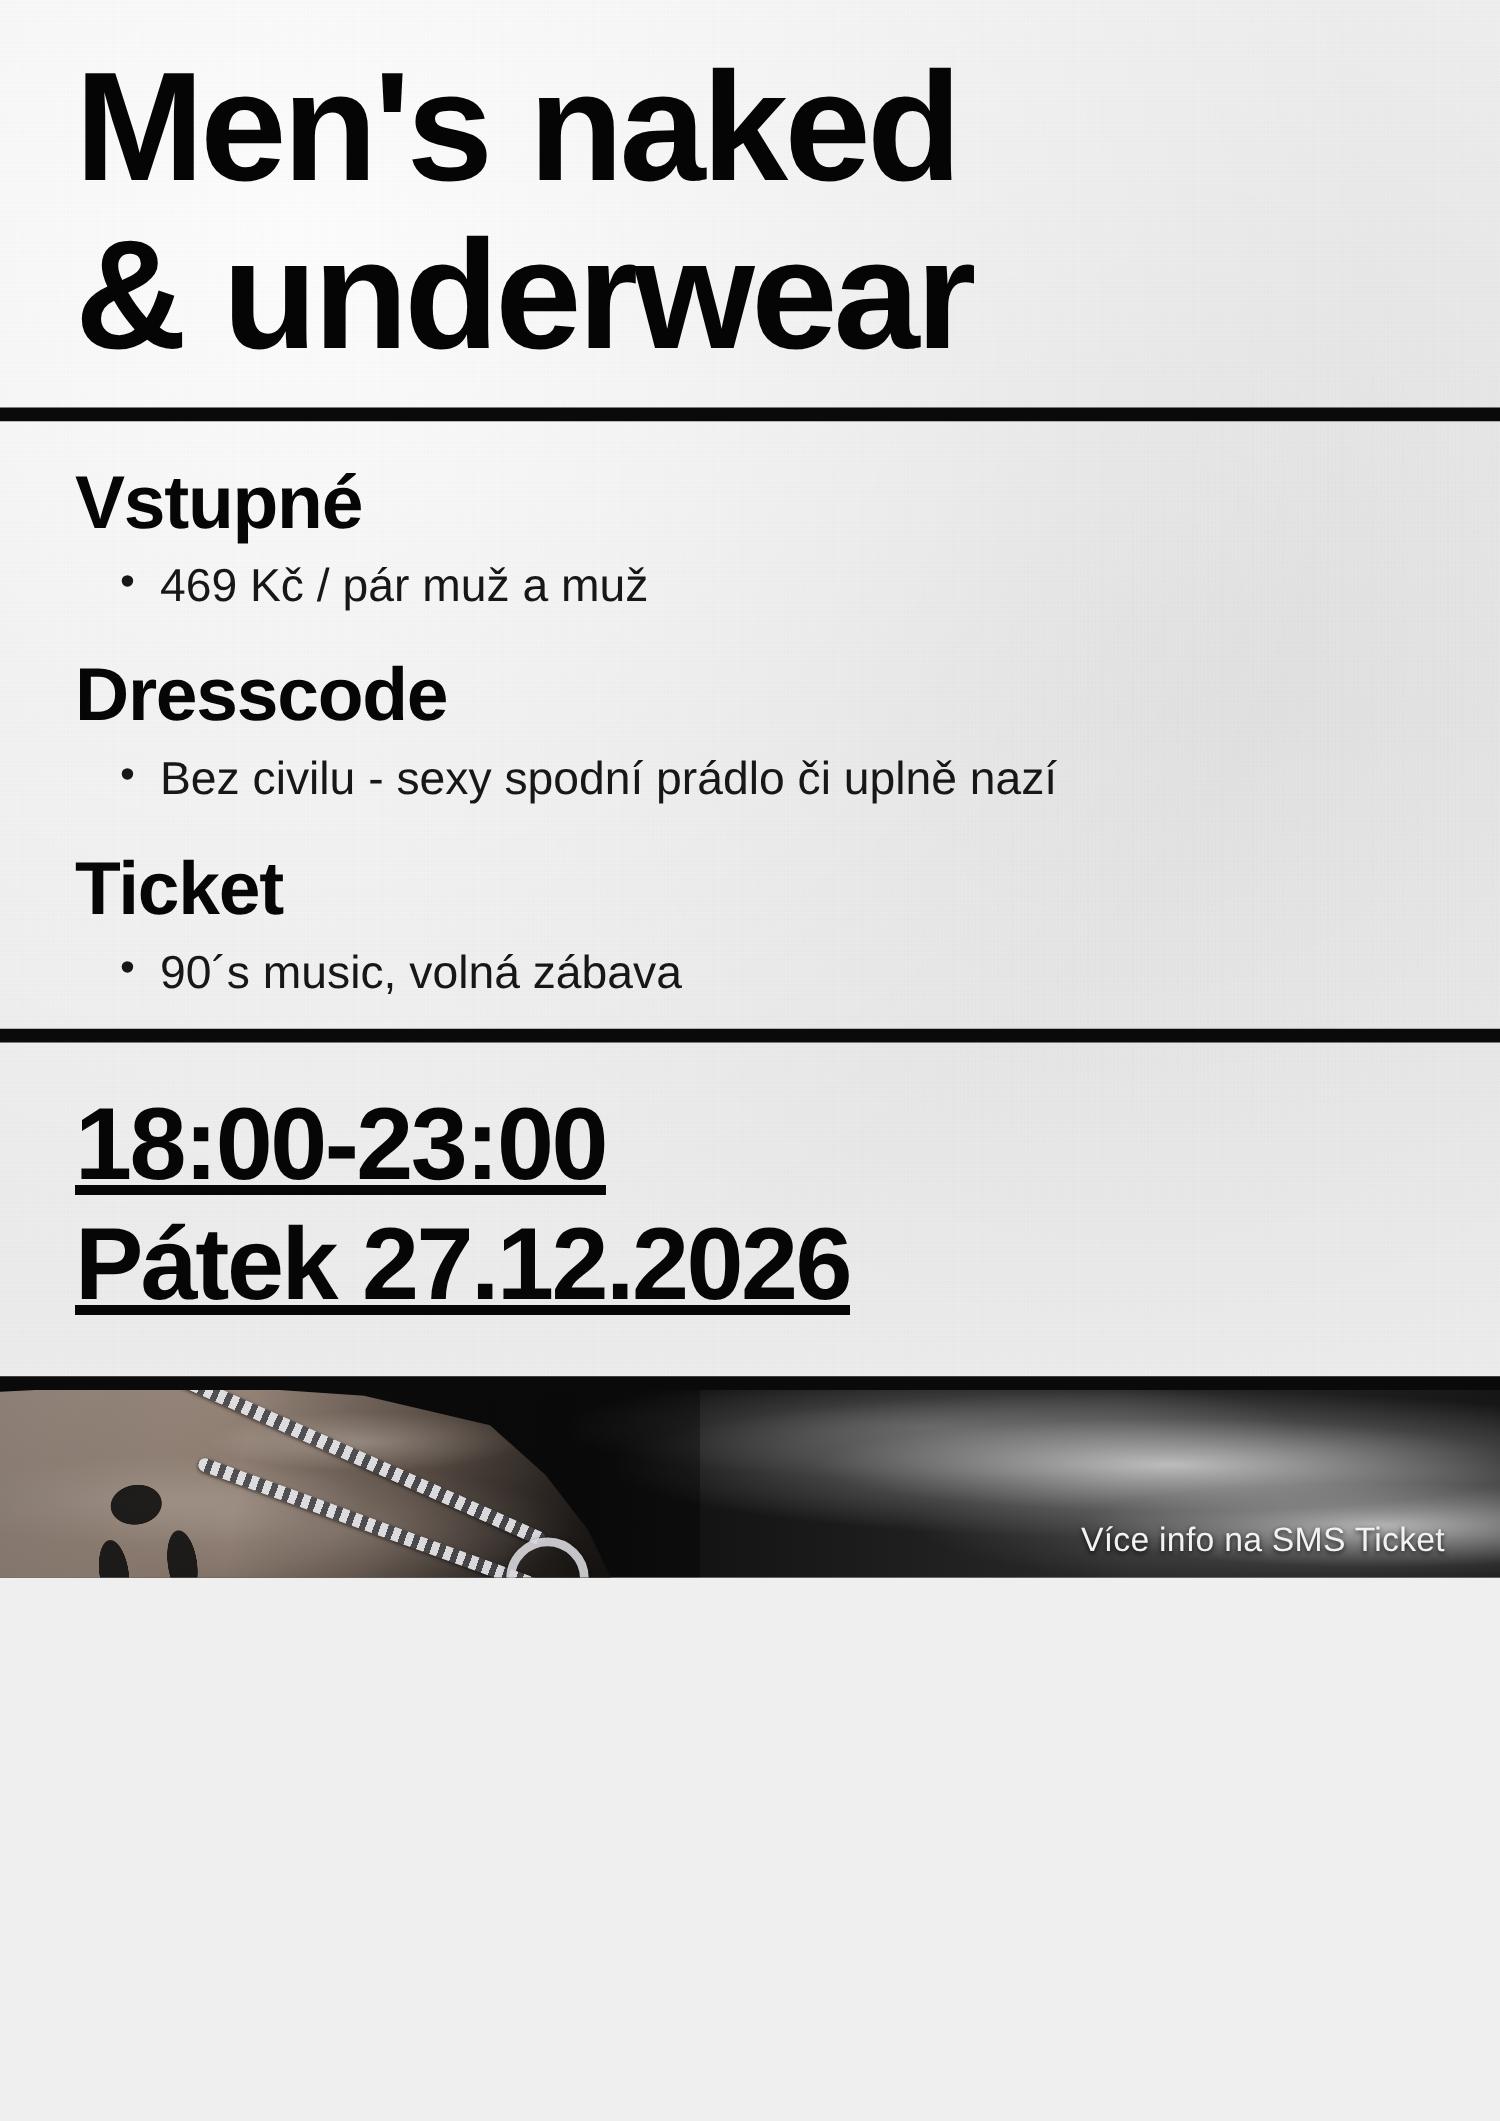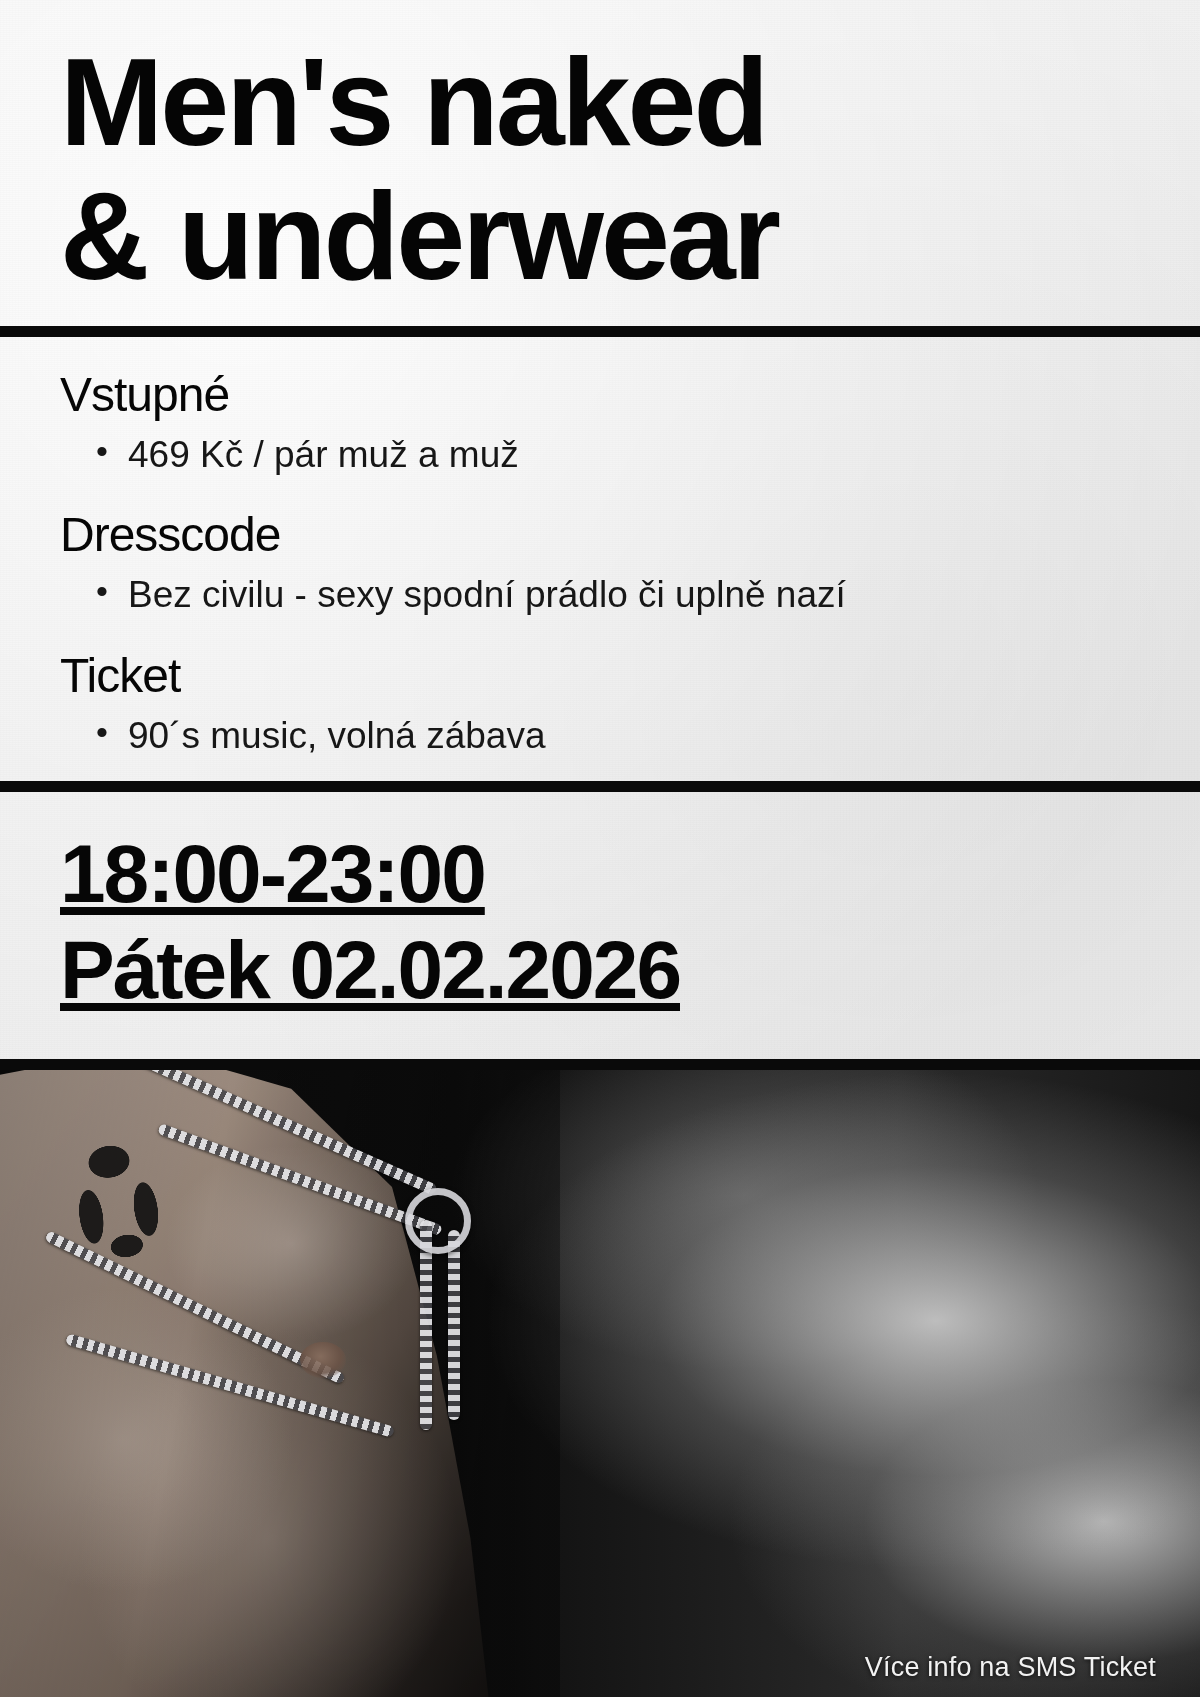--- a/index.html
+++ b/index.html
@@ -10,21 +10,21 @@
     width: 1200px;
     height: 1697px;
     background: #efefef;
     font-family: "Liberation Sans", sans-serif;
     overflow: hidden;
   }
 
   .poster {
     position: relative;
     width: 1200px;
-    height: 1697px;
+    height: 1262px;
     background:
       radial-gradient(circle at 20% 15%, rgba(255,255,255,0.9), rgba(255,255,255,0) 60%),
       radial-gradient(circle at 75% 40%, rgba(0,0,0,0.045), rgba(0,0,0,0) 55%),
       linear-gradient(180deg, #f0f0f0 0%, #e9e9e9 45%, #eeeeee 100%);
     box-sizing: border-box;
     display: flex;
     flex-direction: column;
     justify-content: center;
   }
   
@@ -65,22 +65,22 @@
   .rule.bottom { margin-top: 14px; }
 
   .details {
     padding: 30px 60px 0 60px;
     position: relative;
     z-index: 2;
     flex: 0 0 auto;
   }
   .section + .section { margin-top: 26px; }
   .section-heading {
-    font-size: 48px;
-    font-weight: 400;
+    font-size: 60px;
+    font-weight: 700;
     letter-spacing: -1px;
     color: #060606;
     margin: 0 0 6px 0;
   }
   .bullets {
     margin: 0;
     padding: 0;
     list-style: none;
   }
   .bullets li {
@@ -239,21 +239,21 @@
         <li>90´s music, volná zábava</li>
       </ul>
     </div>
 
   </div>
 
   <div class="rule mid"></div>
 
   <div class="when">
     <div class="when-line">18:00-23:00</div>
-    <div class="when-line">Pátek 02.02.2026</div>
+    <div class="when-line">Pátek 27.12.2026</div>
   </div>
 
   <div class="rule bottom"></div>
 
   <div class="photo">
     <div class="smoke"></div>
     <div class="torso"></div>
     <div class="shoulder-shade"></div>
     <div class="tattoo"></div>
     <div class="chain c1"></div>

